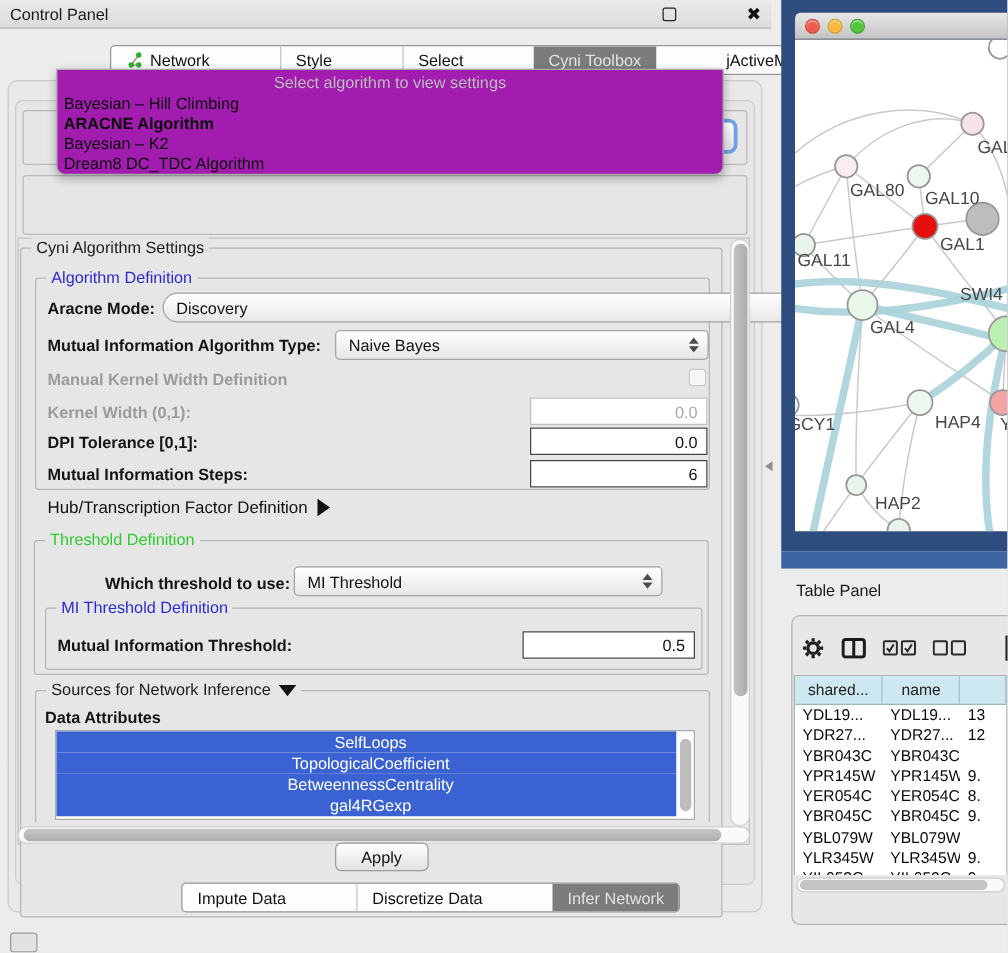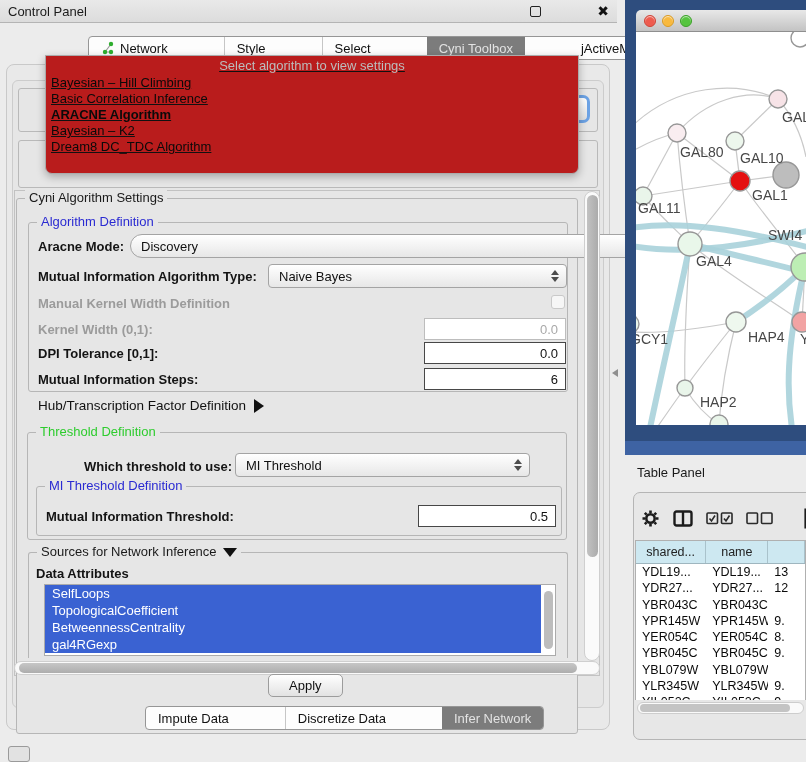--- a/index.html
+++ b/index.html
@@ -20,21 +20,21 @@
   .tabrow .tab.after-sel { border-left:none; }
 
   .outer-panel { left:6px; top:64px; width:604px; height:666px; background:#e9e9e9; border:1px solid #c9c9c9; border-radius:8px; }
   .inner-panel { left:12px; top:80px; width:592px; height:628px; background:#e6e6e6; border:1px solid #cccccc; border-radius:6px; }
 
   
   .ghost-box { border:1px solid #b9b9b9; border-radius:3px; background:#e6e6e6; }
   .ghost-combo { border:3px solid #6ca2e4; border-radius:7px; background:linear-gradient(#ffffff,#dfdfdf); }
 
   
-  .dropdown { left:45px; top:55px; width:534px; height:119px; background:#b91c1c; border:1px solid #ababab; border-radius:0 0 7px 7px; box-shadow:0 3px 8px rgba(0,0,0,.28); z-index:20; padding-top:2px;text-decoration:underline; }
+  .dropdown { left:45px; top:55px; width:534px; height:85px; background:#a21caf; border:1px solid #ababab; border-radius:0 0 7px 7px; box-shadow:0 3px 8px rgba(0,0,0,.28); z-index:20; padding-top:2px; }
   .dropdown .hint { text-align:center; color:#bcbcbc; font-size:13px; height:17px; }
   .dropdown .item { font-size:13px; color:#0a0a0a; height:16px; line-height:16px; padding-left:5px; white-space:nowrap; }
   .dropdown .item.bold { font-weight:bold; }
 
   
   .scrollpane { left:14px; top:190px; width:586px; height:486px; border:1px solid #c2c2c2; background:#e6e6e6; overflow:hidden; }
   .vscroll { left:584px; top:191px; width:16px; height:470px; background:#fafafa; border:1px solid #cfcfcf; border-radius:8px; }
   .vscroll .thumb { position:absolute; left:2px; top:3px; width:11px; height:362px; background:linear-gradient(90deg,#c2c2c2,#ababab); border-radius:6px; }
   .hscroll { left:14px; top:661px; width:586px; height:14px; background:#fafafa; border:1px solid #cfcfcf; border-radius:7px; }
   .hscroll .thumb { position:absolute; left:4px; top:1px; width:558px; height:10px; background:linear-gradient(#c6c6c6,#adadad); border-radius:5px; }
@@ -55,21 +55,21 @@
   .spinner:after  { bottom:1px; border-top:5px solid #4c4c4c; }
 
   .field { position:absolute; background:#ffffff; border:1px solid #474747; font-size:13px; text-align:right; padding:0 7px; display:flex; align-items:center; justify-content:flex-end; height:22px; color:#111; }
   .field.dis { border-color:#bdbdbd; color:#a9a9a9; }
 
   .checkbox { position:absolute; width:14px; height:14px; background:#f6f6f6; border:1px solid #c9c9c9; border-radius:3px; }
 
   .arrow-right { display:inline-block; width:0; height:0; border-top:7px solid transparent; border-bottom:7px solid transparent; border-left:10px solid #111; vertical-align:middle; margin-left:8px; }
   .arrow-down { display:inline-block; width:0; height:0; border-left:7px solid transparent; border-right:7px solid transparent; border-top:9px solid #111; vertical-align:middle; margin-left:6px; }
 
-  .attrlist { position:absolute; background:#ffffff; border:1px solid #ababab; overflow:hidden; }
+  .attrlist { position:absolute; background:#ffffff; border:1px solid #ababab; overflow:hidden;text-align:center; }
   .attrlist .row { height:17px; line-height:17px; font-size:13px; color:#ffffff; background:#3a62d2; padding-left:7px; margin-right:14px; }
   .attrlist .sb { position:absolute; right:2px; top:6px; width:9px; height:58px; background:#bdbdbd; border-radius:5px; }
 
   .apply-btn { position:absolute; background:linear-gradient(#ffffff,#e2e2e2); border:1px solid #9c9c9c; border-radius:5px; font-size:13px; color:#111; padding:3px 20px; }
 
   
   .net-frame { left:625px; top:0; width:181px; height:441px; background:#2e4d7e; }
   .net-frame-strip { left:625px; top:441px; width:181px; height:14px; background:#3e63a3; }
   .mac-titlebar { left:636px; top:10px; width:170px; height:22px; background:linear-gradient(#e8e8e8,#c3c3c3); border-bottom:1px solid #8f8f8f; border-radius:5px 0 0 0; display:flex; align-items:center; padding-left:8px; gap:6px; }
   .tl { width:12px; height:12px; border-radius:50%; box-shadow:inset 0 1px 1px rgba(255,255,255,.7); }
@@ -134,21 +134,20 @@
 <div class="abs inner-panel"></div>
 
 <div class="abs ghost-box" style="left:18px; top:88px; width:580px; height:44px;"></div>
 <div class="abs ghost-combo" style="left:552px; top:95px; width:38px; height:28px;"></div>
 <div class="abs ghost-box" style="left:18px; top:140px; width:580px; height:48px;"></div>
 
 <div class="abs dropdown">
   <div class="hint">Select algorithm to view settings</div>
   <div id="algo-list">
       <div class="item">Bayesian – Hill Climbing</div>
-      <div class="item">Basic Correlation Inference</div>
       <div class="item bold">ARACNE Algorithm</div>
       <div class="item">Bayesian – K2</div>
       <div class="item">Dream8 DC_TDC Algorithm</div>
     </div>
 </div>
 
 <div class="abs scrollpane"></div>
 
 <div class="abs groupbox" style="left:16px; top:198px; width:562px; height:536px; background:#e6e6e6;">
   <span class="gtitle black">Cyni Algorithm Settings</span>

